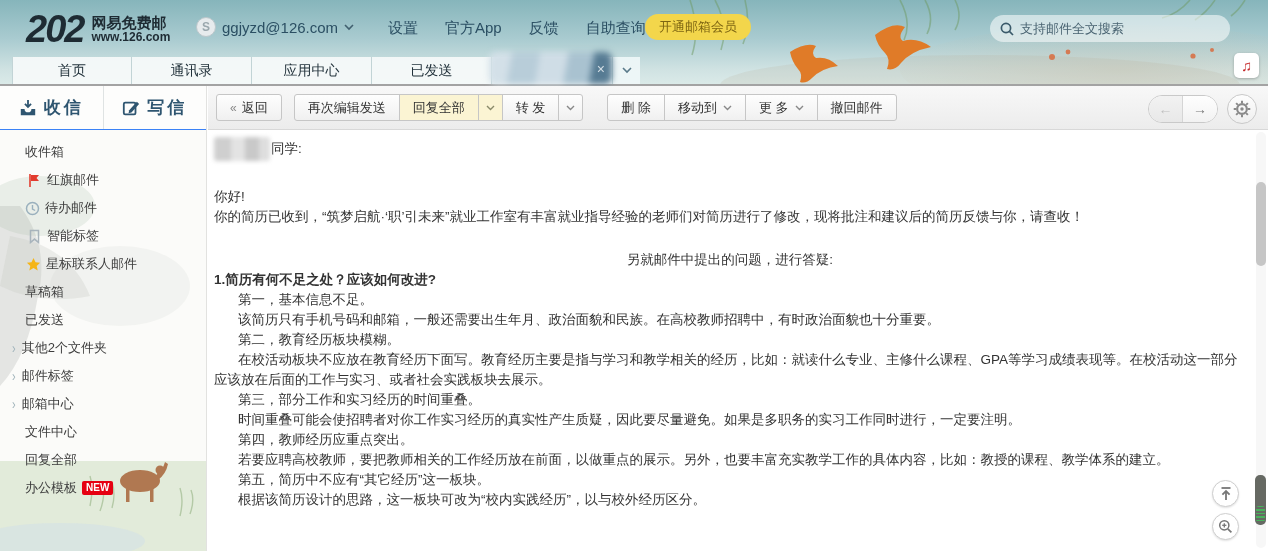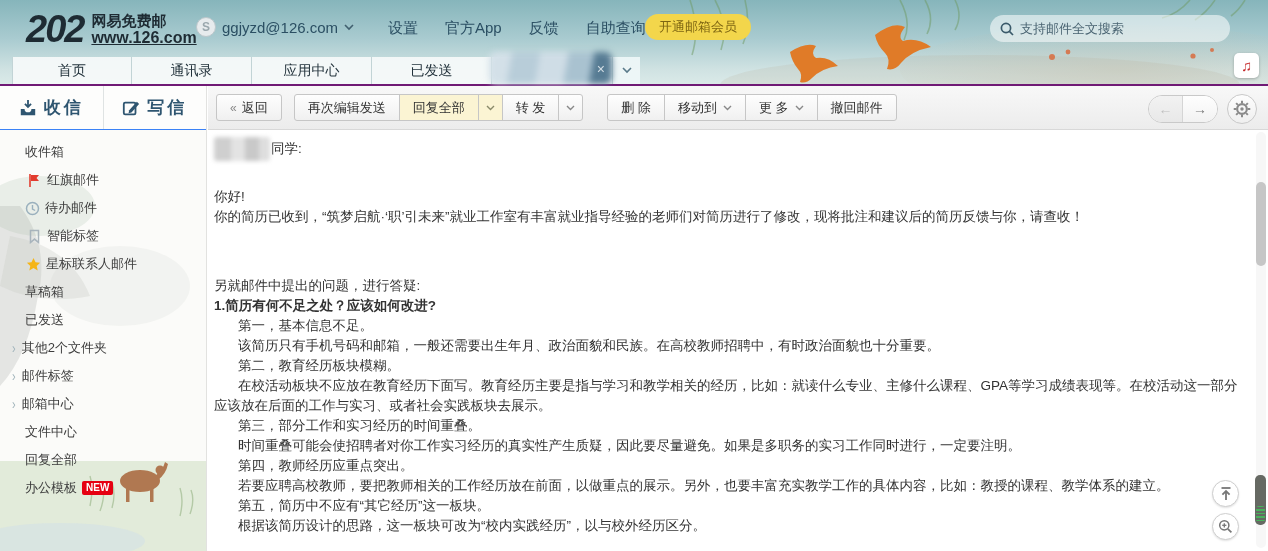--- a/index.html
+++ b/index.html
@@ -7,37 +7,37 @@
   #page { position:relative; width:1268px; height:551px; overflow:hidden; background:#fff; }
 
   
   .header { position:absolute; top:0; left:0; width:1268px; height:86px;
     background:linear-gradient(180deg,#86b5bb 0%,#a9cbd0 45%,#cfe2e2 80%,#dcebe9 100%); }
   .header-art { position:absolute; inset:0; pointer-events:none; }
   .logo { position:absolute; left:26px; top:8px; display:flex; align-items:center; color:#1e2b33; }
   .logo-num { font-size:38px; font-weight:900; letter-spacing:-2px; font-style:italic; }
   .logo-txt { margin-left:8px; line-height:1.15; }
   .logo-name { font-size:15px; font-weight:bold; }
-  .logo-url { font-size:16px; font-weight:bold;text-decoration:underline; }
+  .logo-url { font-size:12px; font-weight:bold; }
   .account { position:absolute; left:196px; top:17px; display:flex; align-items:center; gap:6px;
     color:#2b4f63; font-size:15px; cursor:pointer; }
   .coin { width:20px; height:20px; border-radius:50%; background:#e7ebed; border:1px solid #bcc7cb;
     color:#9aa7ad; font-size:12px; font-weight:bold; display:flex; align-items:center; justify-content:center; }
   .hnav { position:absolute; left:388px; top:19px; display:flex; gap:27px; font-size:15px; color:#2b4f63; }
   .hnav span { cursor:pointer; }
   .vip { position:absolute; left:645px; top:14px; height:26px; line-height:26px; padding:0 14px;
     background:#f3d64b; color:#7d6512; border-radius:13px; font-size:13px; cursor:pointer; }
   .search { position:absolute; right:38px; top:15px; width:240px; height:27px; border-radius:14px;
     background:rgba(255,255,255,.55); display:flex; align-items:center; padding:4px 10px; gap:6px; }
   .search input { border:0; background:transparent; outline:none; font-size:13px; color:#3f5a66; width:190px;
     font-family:"Liberation Sans","DejaVu Sans",sans-serif; }
   .search input::placeholder { color:#4a6472; opacity:1; }
 
   
-  .tabbar { position:absolute; top:57px; left:0; width:1268px; height:29px; border-bottom:2px solid #701a75; }
+  .tabbar { position:absolute; top:57px; left:0; width:1268px; height:29px; border-bottom:2px solid #a3a3a3; }
   .tabs { position:absolute; left:12px; top:0; display:flex; height:27px; }
   .tab { width:120px; height:27px; line-height:27px; text-align:center; font-size:14px; color:#22323b;
     background:rgba(246,250,250,.92); border-right:1px solid #c2d4d6; cursor:pointer; }
   .tab:first-child { border-left:1px solid #c2d4d6; }
   .tab-active { position:relative; width:120px; background:rgba(233,241,243,.9); cursor:pointer; }
   .tab-redact { position:absolute; left:-3px; right:0; top:-5px; bottom:0; border-radius:7px;
     background:linear-gradient(100deg,#d3e0e8 0 18%,#b8cdd9 18% 40%,#cfdde6 40% 62%,#a9c2d0 62% 82%,#567b93 82% 100%);
     filter:blur(3px); }
   .tab-close { position:absolute; right:7px; top:5px; z-index:2; color:#d4dfe6; font-size:14px; line-height:14px; cursor:pointer; }
   .tab-drop { width:28px; height:27px; background:rgba(240,247,248,.9); border-left:1px solid #c2d4d6;
@@ -85,21 +85,21 @@
   .gear-btn { width:30px; height:30px; border-radius:50%; border:1px solid #c9c9c9;
     background:linear-gradient(#fdfdfd,#efefef); display:flex; align-items:center; justify-content:center; cursor:pointer; }
 
   
   .mail { position:absolute; top:130px; left:208px; right:0; bottom:0; background:#fff;
     padding:7px 22px 0 6px; font-size:13.5px; line-height:20px; color:#333; overflow:hidden; }
   .line { min-height:20px; }
   .indent { text-indent:24px; }
   .bold { font-weight:bold; }
   .m26 { margin-top:26px; }
-  .m33 { margin-top:49px; }
+  .m33 { margin-top:23px;text-align:center; }
   .redact-name { display:inline-block; width:56px; height:24px; border-radius:3px; vertical-align:middle;
     background:linear-gradient(90deg,#cfcfcf 0 30%,#e3e3e3 30% 55%,#c9c9c9 55% 80%,#dedede 80%);
     filter:blur(2px); margin-right:1px; }
 
   
   .sb-track { position:absolute; right:2px; top:132px; bottom:3px; width:10px; background:#f7f7f7; border-radius:5px; }
   .sb-thumb1 { position:absolute; right:2px; top:182px; width:10px; height:84px; background:#c6c6c6; border-radius:5px; cursor:pointer; }
   .sb-thumb2 { position:absolute; right:2px; top:475px; width:11px; height:50px; background:#666963; border-radius:5px; cursor:pointer; }
   .sb-thumb2::after { content:""; position:absolute; left:1px; right:1px; bottom:3px; height:16px;
     background:repeating-linear-gradient(180deg,#49b25c 0 1.5px,transparent 1.5px 3.5px); border-radius:3px; }

